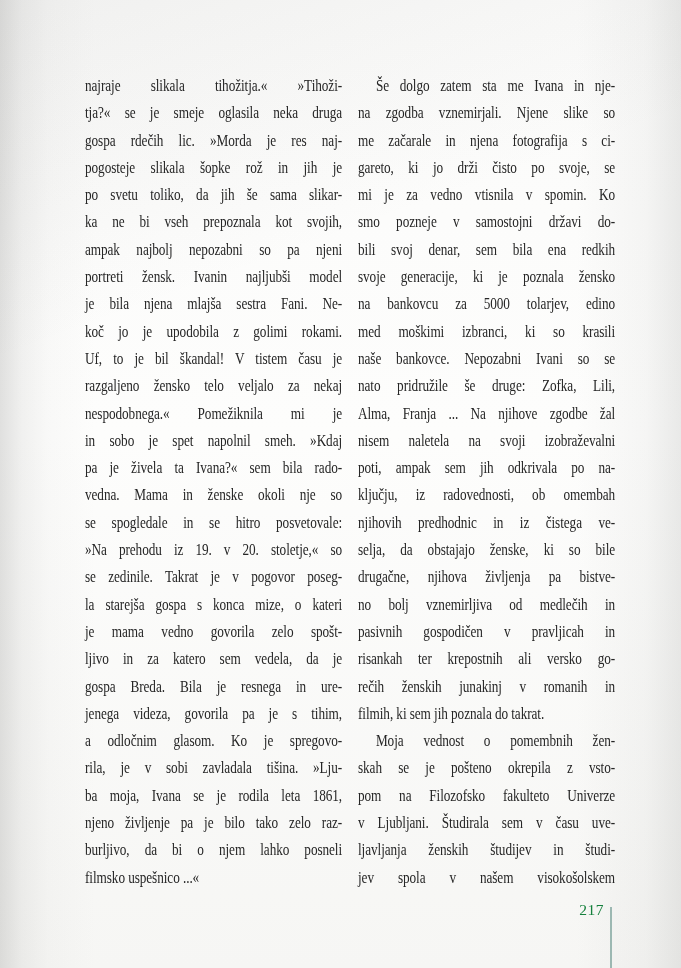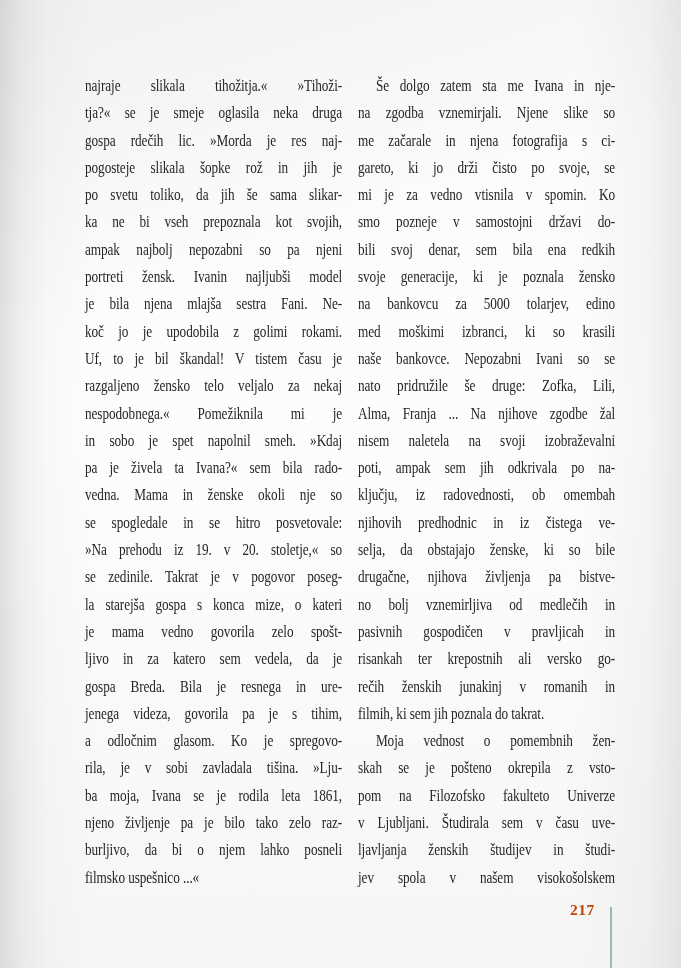--- a/index.html
+++ b/index.html
@@ -43,25 +43,25 @@
     text-align: justify;
     text-align-last: justify;
   }
   .line.end    { text-align-last: left; }
   .line.indent { text-indent: 23px; }
   .page-number {
     position: absolute;
     left: 570px;
     top: 901px;
     width: 34px;
-    text-align: left;
+    text-align: right;
     font-size: 15.5px;
-    font-weight: bold;
+    font-weight: normal;
     letter-spacing: 0.5px;
-    color: #c2410c;
+    color: #15803d;
   }
   .footer-rule {
     position: absolute;
     left: 610px;
     top: 907px;
     width: 1.5px;
     height: 61px;
   }
 </style>
 </head>

